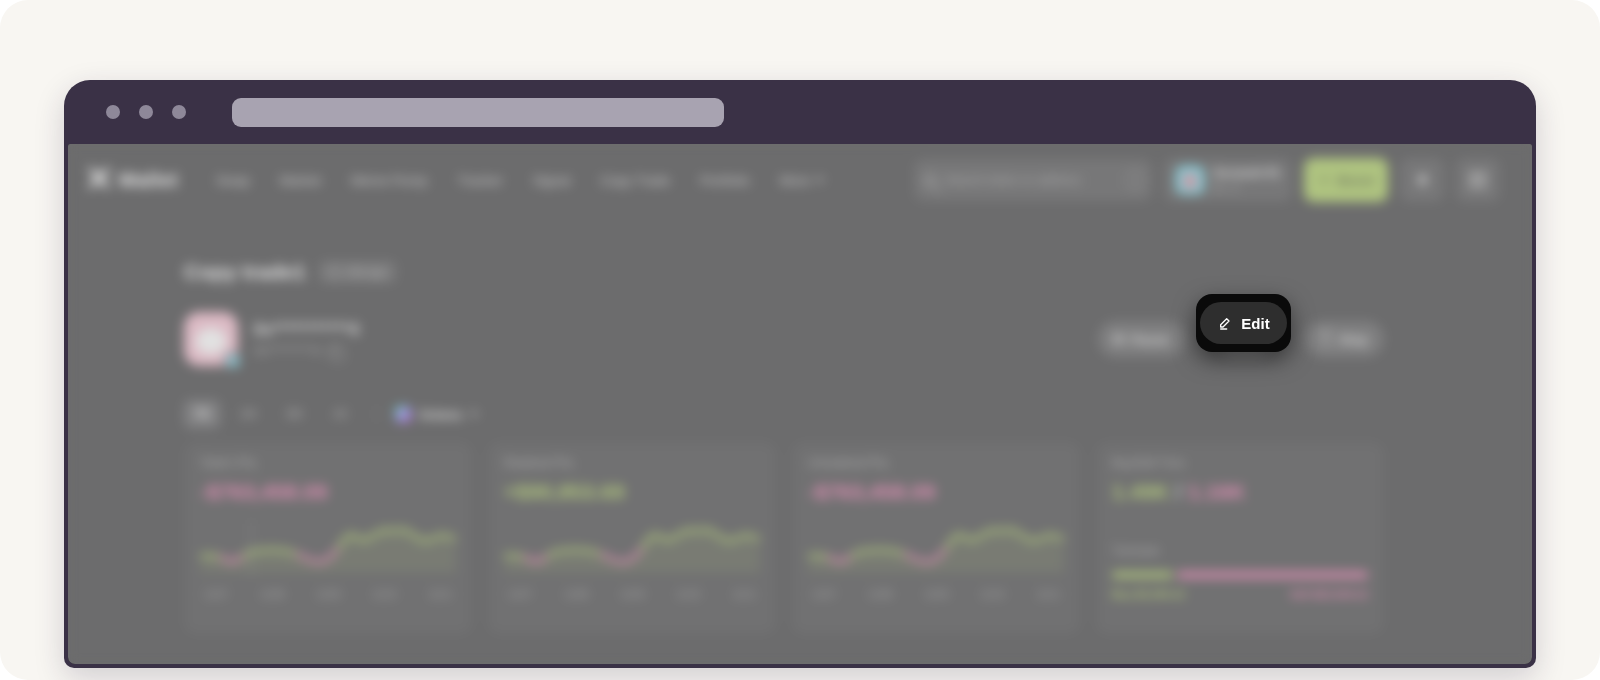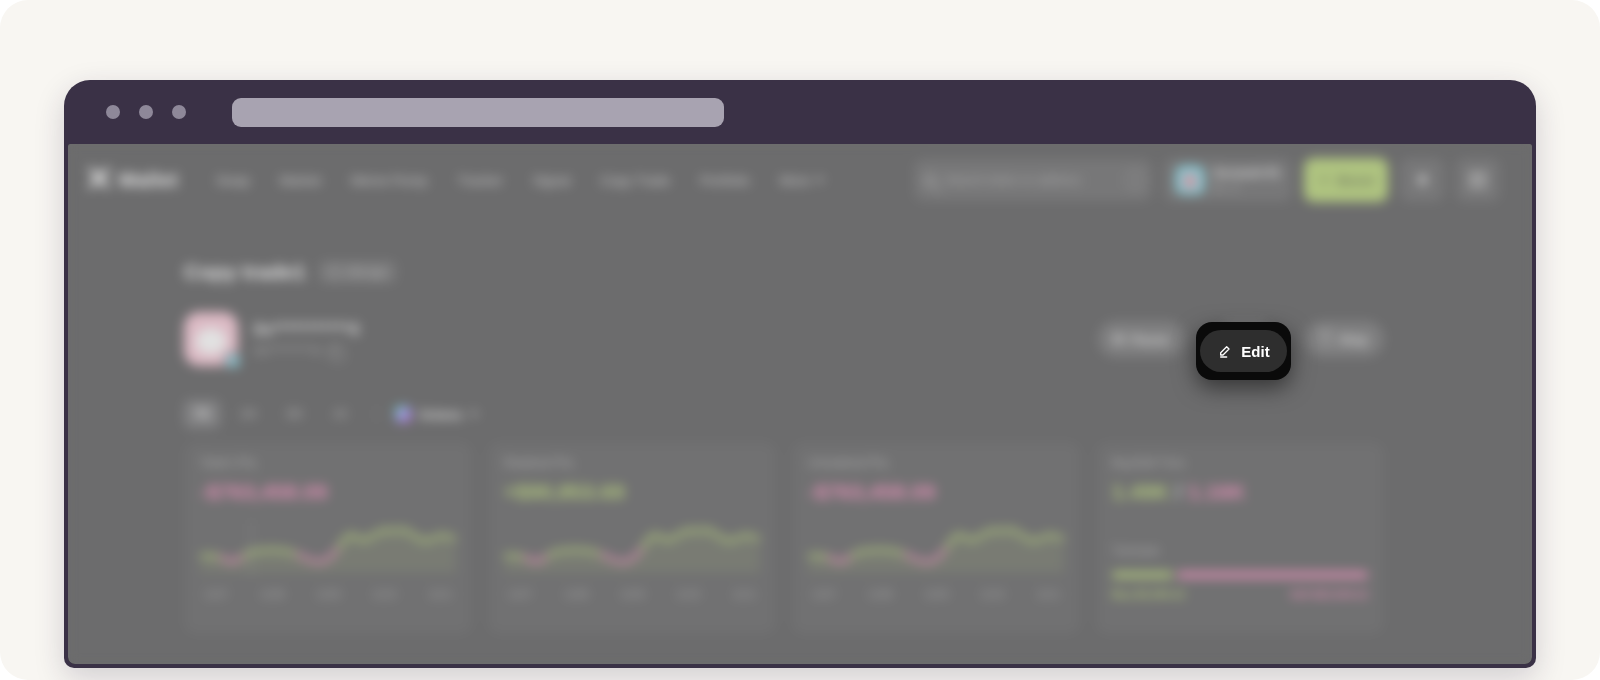--- a/index.html
+++ b/index.html
@@ -85,21 +85,21 @@
   .spark { display:block; margin-top:12px; width:100%; height:66px; }
   .date-row { margin-top:7px; display:flex; justify-content:space-between; padding:0 4px; }
   .date-tick { font-size:10px; color:#8a8a8a; }
   .turnover-label { margin-top:40px; font-size:12px; color:#a0a0a0; }
   .turnover-bar { margin-top:14px; height:6px; display:flex; gap:4px; }
   .bar-buy { background:#a3d039; border-radius:3px; }
   .bar-sell { background:#ff5ca8; border-radius:3px; flex:1; }
   .turnover-texts { margin-top:10px; display:flex; justify-content:space-between; font-size:11px; font-weight:bold; }
 
   
-  .edit-spotlight { position:absolute; left:1128px; top:178px; width:95px; height:58px; background:#0a0a0a;
+  .edit-spotlight { position:absolute; left:1128px; top:150px; width:95px; height:58px; background:#0a0a0a;
     border-radius:16px; display:flex; align-items:center; justify-content:center; z-index:5;
     box-shadow:0 8px 22px rgba(0,0,0,.5); }
   .edit-btn { height:42px; padding:0 17px; background:#2e2e2e; border-radius:21px; display:flex; align-items:center; gap:8px; }
   .edit-btn-label { color:#ffffff; font-size:15px; font-weight:bold; }
 </style>
 </head>
 <body>
 
 <div class="canvas">
   <div class="browser-window">

